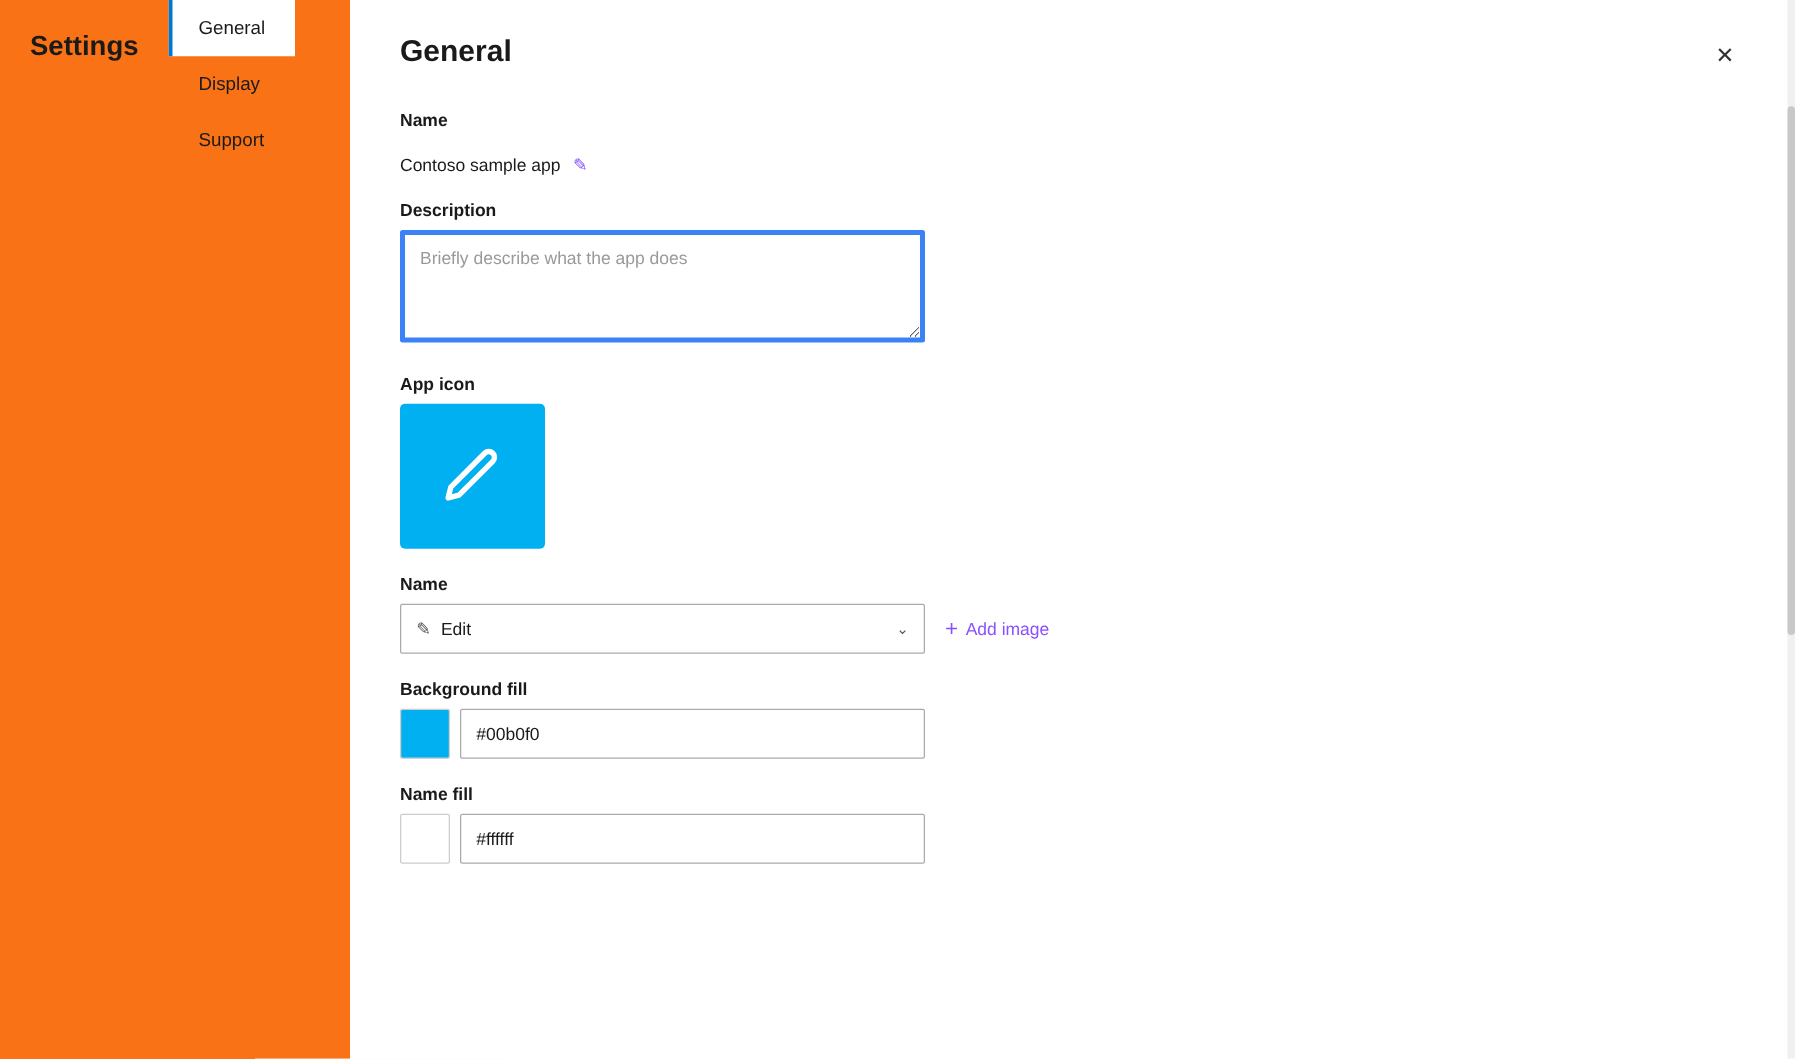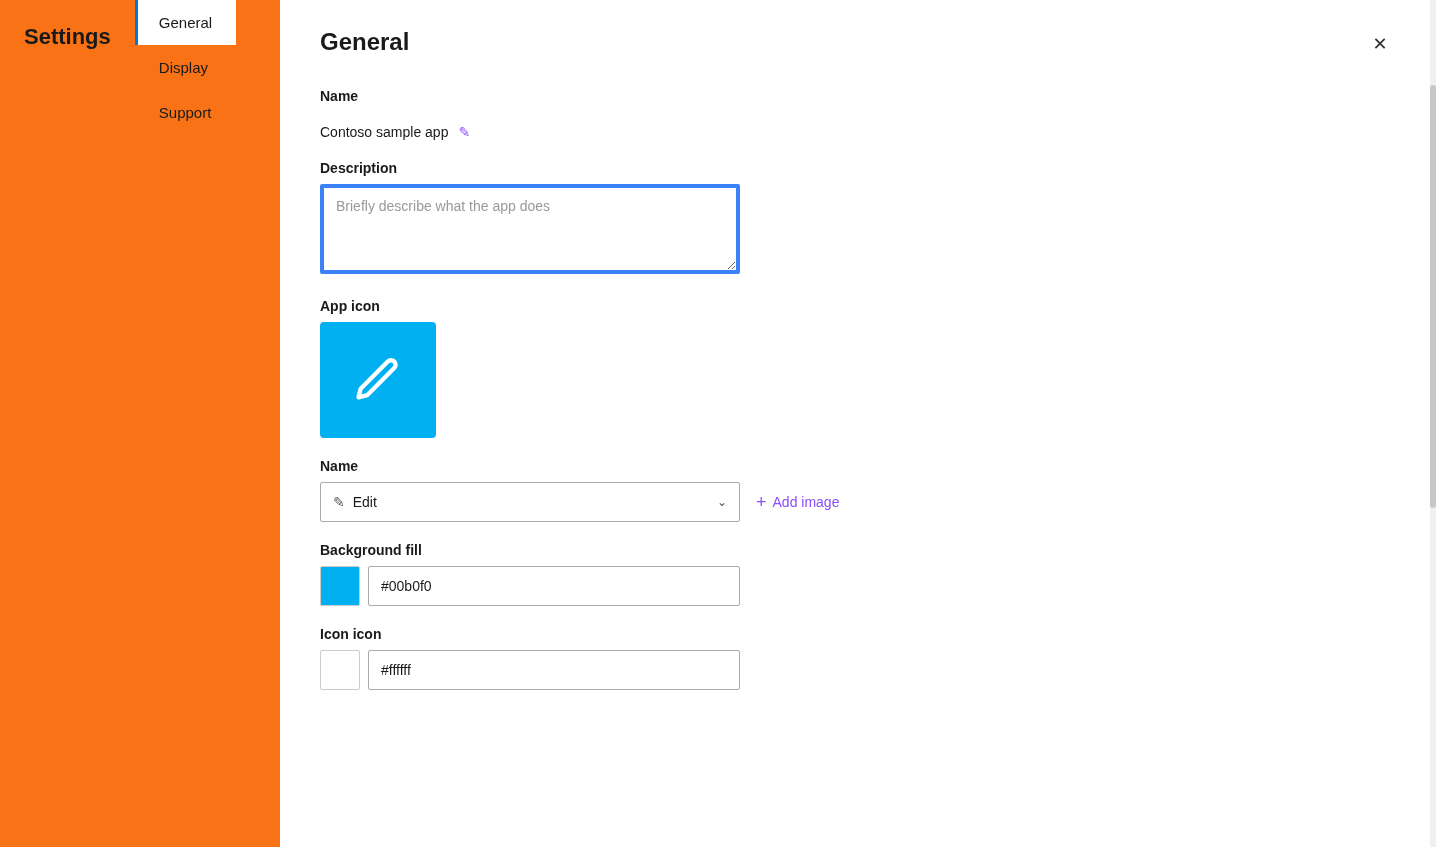--- a/index.html
+++ b/index.html
@@ -342,21 +342,21 @@
 
   <div>
     <div class="section-label">Background fill</div>
     <div class="fill-row">
       <div class="color-swatch" style="background-color: #00b0f0;"></div>
       <input type="text" class="fill-input" value="#00b0f0" style="">
     </div>
   </div>
 
   <div>
-    <div class="section-label">Icon icon</div>
+    <div class="section-label">Name fill</div>
     <div class="fill-row">
       <div class="color-swatch" style="background-color: #ffffff;"></div>
       <input type="text" class="fill-input" value="#ffffff" style="">
     </div>
   </div>
 
   <div class="scrollbar-track">
     <div class="scrollbar-thumb"></div>
   </div>
 </div>

